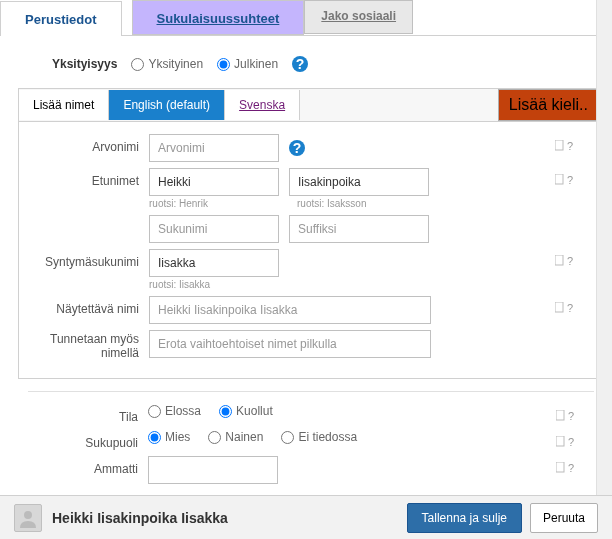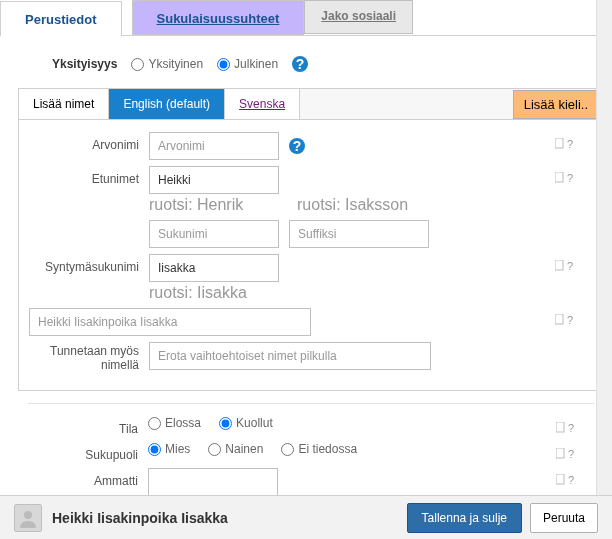--- a/index.html
+++ b/index.html
@@ -16,34 +16,34 @@
   .privacy-label { font-weight: bold; color: #333; }
   .radio-wrap { display: flex; align-items: center; gap: 4px; cursor: pointer; }
   .radio-wrap label { color: #666; font-size: 12px; cursor: pointer; }
   
   .name-box { border: 1px solid #d0d0d0; }
   .name-tabs { display: flex; align-items: center; background: #f7f7f7; border-bottom: 1px solid #d0d0d0; position: relative; }
   .name-tab { padding: 8px 14px; font-size: 12px; border-right: 1px solid #d0d0d0; cursor: pointer; background: #fff; }
   .name-tab.first { font-weight: normal; }
   .name-tab.active { background: #1a80cc; color: #fff; }
   .name-tab.link { color: #701a75; text-decoration: underline; background: #fff; }
-  .add-lang-btn { margin-left: auto; padding: 6px 10px; border: 1px solid #b0b0b0; background: #fdba74; cursor: pointer; font-size: 13px; margin-right: 4px; }
+  .add-lang-btn { margin-left: auto; padding: 6px 10px; border: 1px solid #b0b0b0; background: #c2410c; cursor: pointer; font-size: 16px; margin-right: 4px; }
   
   .form-body { padding: 12px 10px; }
   .form-row { display: flex; align-items: flex-start; margin-bottom: 6px; }
   .form-label { width: 120px; text-align: right; padding-right: 10px; padding-top: 6px; color: #555; font-size: 12px; }
   .form-inputs { flex: 1; display: flex; flex-direction: column; gap: 2px; }
   .input-pair { display: flex; gap: 10px; align-items: center; }
   .text-input { border: 1px solid #c0c0c0; padding: 6px 8px; font-size: 12px; color: #333; }
   .text-input::placeholder { color: #999; }
   .w130 { width: 130px; }
   .w140 { width: 140px; }
   .w280 { width: 282px; }
   .help-q { color: #1a80cc; font-size: 14px; font-weight: bold; display: inline-flex; align-items: center; justify-content: center; width: 16px; height: 16px; border-radius: 50%; background: #1a80cc; color: #fff; cursor: pointer; }
-  .sub-hint { font-size: 16px; color: #999; display: flex; gap: 10px; }
+  .sub-hint { font-size: 10px; color: #999; display: flex; gap: 10px; }
   .sub-hint span { display: inline-block; }
   .sub-hint .h1 { width: 138px; }
   .sub-hint .h2 { width: 140px; }
   .doc-q { color: #999; font-size: 11px; margin-left: auto; margin-right: 20px; padding-top: 6px; cursor: pointer; display: flex; align-items: center; gap: 2px; }
   .doc-q svg { width: 10px; height: 12px; }
   
   .divider { border-top: 1px solid #e0e0e0; margin: 12px 0; }
   
   .status-section { padding: 0 10px 40px 10px; }
   
@@ -103,20 +103,21 @@
             </svg>
             <span>?</span>
           </span>
       </div>
 
       <div class="form-row">
         <div class="form-label">Etunimet</div>
         <div class="form-inputs">
           <div class="input-pair">
             <input class="text-input w130" value="Heikki" style="">
+            <input class="text-input w140" value="Iisakinpoika" style="">
           </div>
           <div class="sub-hint">
             <span class="h1">ruotsi: Henrik</span>
             <span class="h2">ruotsi: Isaksson</span>
           </div>
           <div class="input-pair" style="margin-top:4px;">
             <input class="text-input w130" placeholder="Sukunimi" style="">
             <input class="text-input w140" placeholder="Suffiksi" style="">
           </div>
         </div>
@@ -140,20 +141,21 @@
         </div>
         <span class="doc-q">
             <svg viewBox="0 0 10 12">
               <rect x="0" y="0" width="8" height="10" fill="none" stroke="#bbb" stroke-width="1"></rect>
             </svg>
             <span>?</span>
           </span>
       </div>
 
       <div class="form-row">
+        <div class="form-label">Näytettävä nimi</div>
         <div class="form-inputs">
           <input class="text-input w280" placeholder="Heikki Iisakinpoika Iisakka" style="">
         </div>
         <span class="doc-q">
             <svg viewBox="0 0 10 12">
               <rect x="0" y="0" width="8" height="10" fill="none" stroke="#bbb" stroke-width="1"></rect>
             </svg>
             <span>?</span>
           </span>
       </div>

